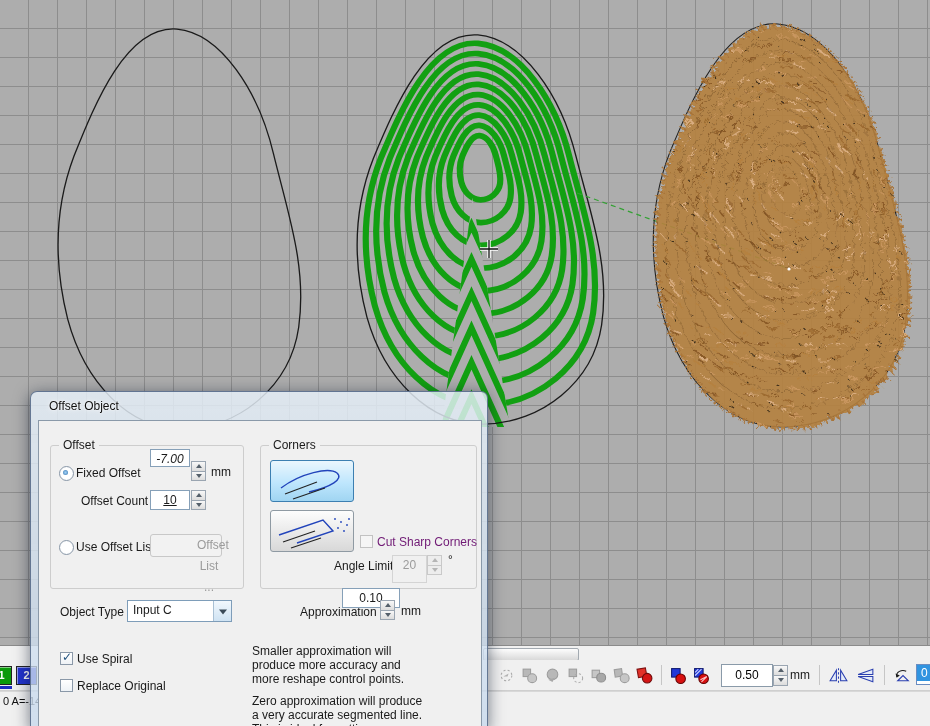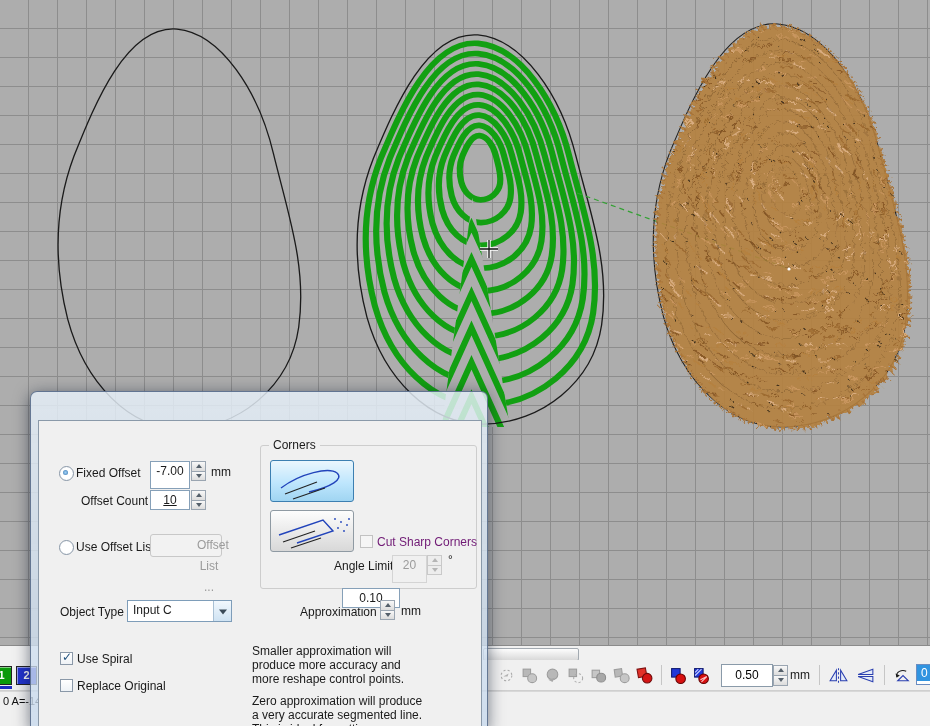--- a/index.html
+++ b/index.html
@@ -1283,25 +1283,29 @@
       </svg>
 
     <div class="tb-field-part"><span>0</span></div>
   </div>
 
   <div class="statusbar">
     <div class="status-text">0 A=-14</div>
   </div>
 
   <div class="dlg">
+    <div class="dlg-title">Offset Object</div>
     <div class="dlg-inner">
 
+      <div class="grp" style="left:11px;top:24px;width:192px;height:142px;">
+        <span class="grp-label">Offset</span>
+      </div>
       <div class="radio on" style="left:20px;top:45px;"></div>
       <span class="lbl" style="left:37px;top:45px;">Fixed Offset</span>
-      <div class="field" style="left:111px;top:40px;width:40px;height:28px;line-height:18px;">-7.00</div>
+      <div class="field" style="left:111px;top:28px;width:40px;height:18px;line-height:18px;font-style:italic;">-7.00</div>
       <div class="spin" style="position:absolute;left:152px;top:40px;height:20px;">
           <div class="up"></div>
           <div class="dn"></div>
         </div>
       <span class="lbl" style="left:172px;top:44px;">mm</span>
       <span class="lbl" style="left:42px;top:73px;">Offset Count</span>
       <div class="field" style="left:111px;top:69px;width:40px;height:20px;line-height:18px;text-decoration:underline;">10</div>
       <div class="spin" style="position:absolute;left:152px;top:69px;height:20px;">
           <div class="up"></div>
           <div class="dn"></div>

